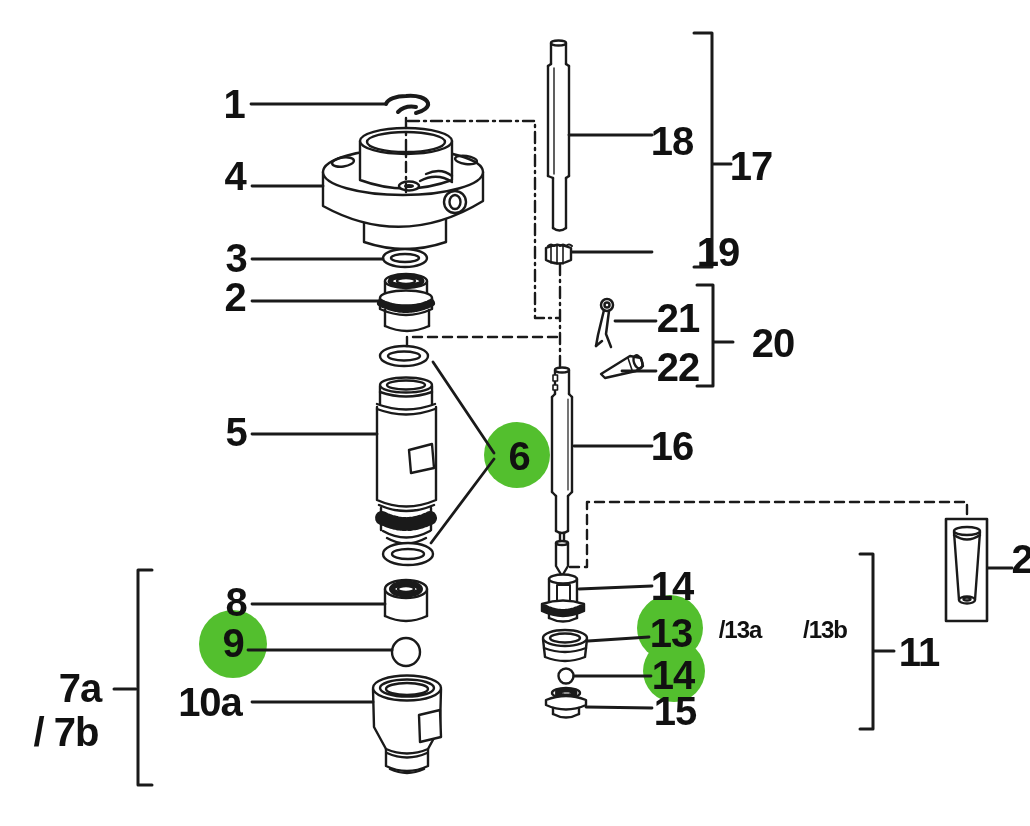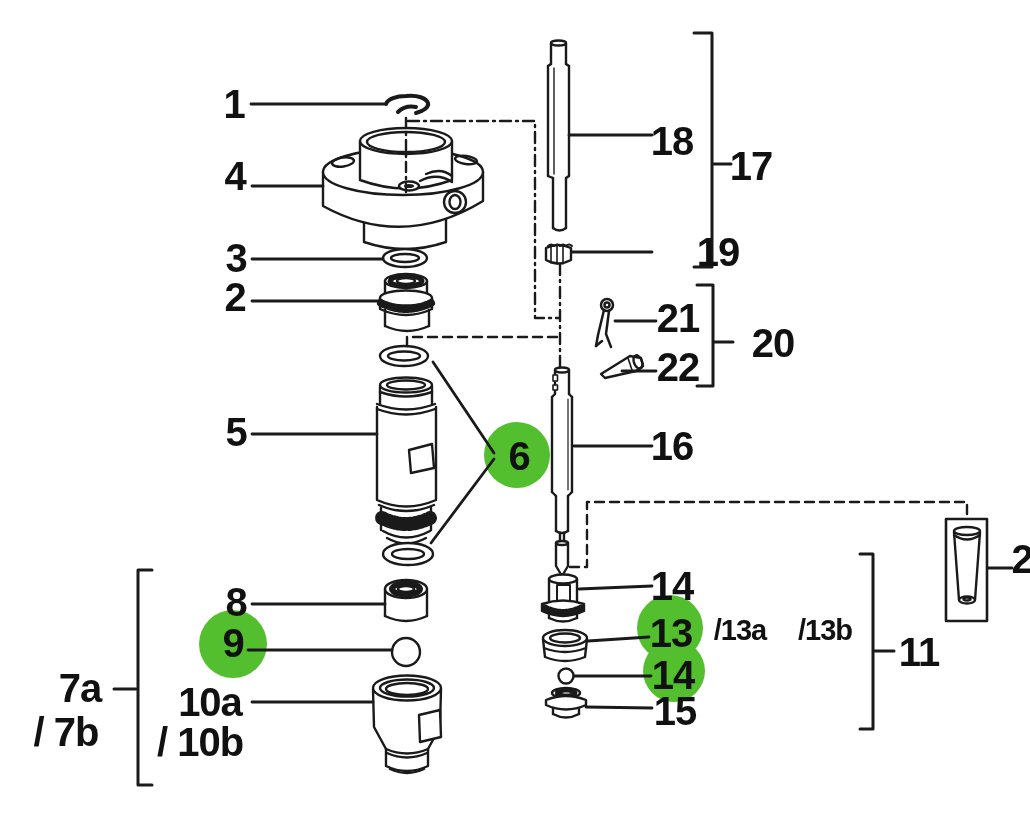--- a/index.html
+++ b/index.html
@@ -1,21 +1,21 @@
 <!DOCTYPE html>
 <html><head>
 <meta charset="utf-8">
 <style>
   html,body{margin:0;padding:0;background:#fff;}
   .stage{position:relative;width:1030px;height:826px;background:#fff;overflow:hidden;
          font-family:"Liberation Sans",sans-serif;}
   .stage svg{position:absolute;left:0;top:0;}
   .lbl{position:absolute;transform:translate(-50%,-50%);font-weight:bold;font-size:40px;
        letter-spacing:-1px;color:#111;white-space:nowrap;line-height:1;z-index:5;}
-  .lbl.small{font-size:29px;}
+  .lbl.small{font-size:24px;}
 </style>
 </head>
 <body>
 
 <div class="stage">
 
 <svg width="1030" height="826" viewBox="0 0 1030 826" fill="none" stroke="#1a1a1a" stroke-width="2.4" stroke-linecap="round" stroke-linejoin="round">
 
   <g stroke="none">
     <circle cx="517" cy="455" r="33" fill="#53bf2e"></circle>
@@ -238,21 +238,20 @@
 <div class="lbl" style="left:235px;top:176px;">4</div>
 <div class="lbl" style="left:236px;top:258px;">3</div>
 <div class="lbl" style="left:235px;top:297px;">2</div>
 <div class="lbl" style="left:236px;top:432px;">5</div>
 <div class="lbl" style="left:519px;top:456px;">6</div>
 <div class="lbl" style="left:236px;top:602px;">8</div>
 <div class="lbl" style="left:233px;top:643px;">9</div>
 <div class="lbl" style="left:80px;top:688px;">7a</div>
 <div class="lbl" style="left:66px;top:732px;">/ 7b</div>
 <div class="lbl" style="left:210px;top:702px;">10a</div>
-<div class="lbl" style="left:200px;top:742px;">/ 10b</div>
 <div class="lbl" style="left:672px;top:135px;margin-top:6px;">18</div>
 <div class="lbl" style="left:751px;top:166px;">17</div>
 <div class="lbl" style="left:673px;top:252px;margin-left:45px;">19</div>
 <div class="lbl" style="left:678px;top:318px;">21</div>
 <div class="lbl" style="left:760px;top:343px;margin-left:13px;">20</div>
 <div class="lbl" style="left:678px;top:367px;">22</div>
 <div class="lbl" style="left:672px;top:446px;">16</div>
 <div class="lbl" style="left:672px;top:586px;">14</div>
 <div class="lbl" style="left:671px;top:633px;">13</div>
 <div class="lbl small" style="left:740px;top:630px;">/13a</div>

